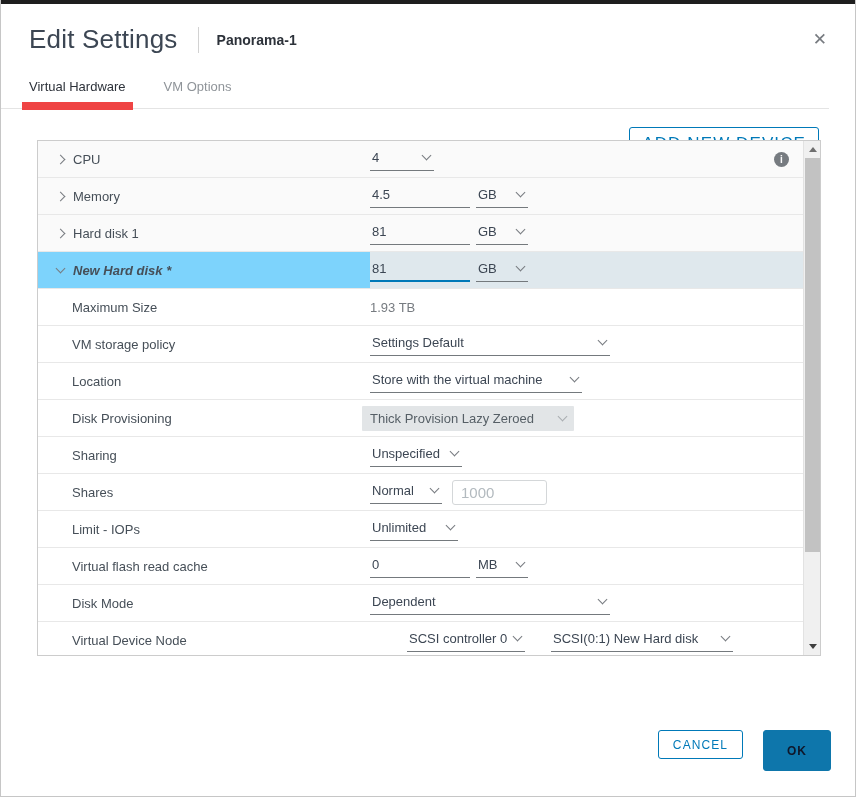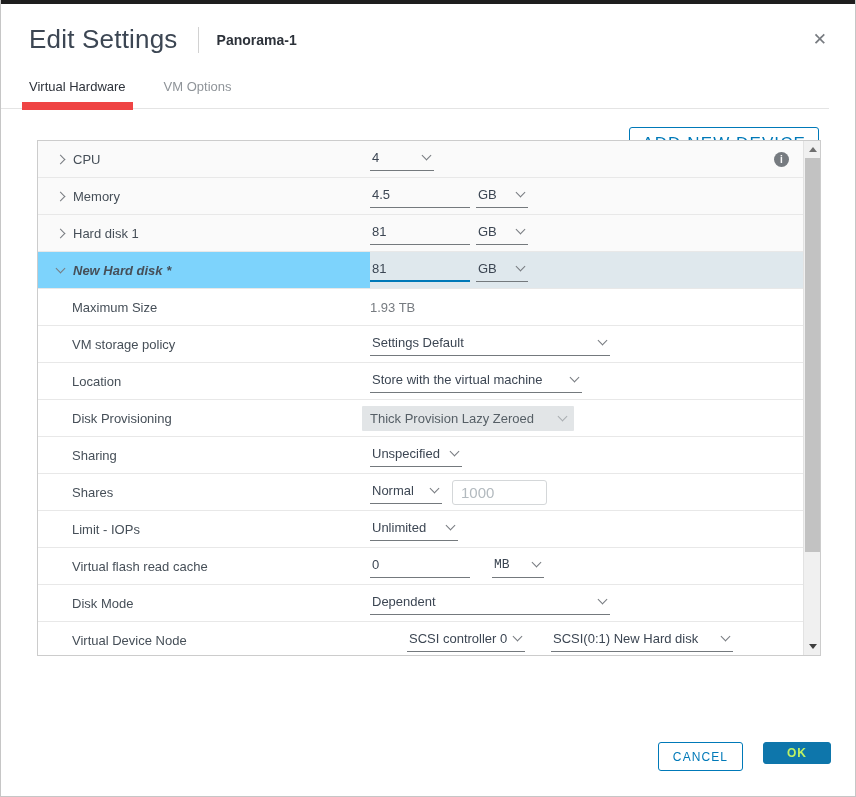--- a/index.html
+++ b/index.html
@@ -104,21 +104,21 @@
   .tri-down { width:0; height:0; border-left:4px solid transparent; border-right:4px solid transparent; border-top:5px solid #3f3f3f; }
   .sb-thumb { position:absolute; top:17px; left:1px; width:15px; height:394px; background:#c2c2c2; cursor:pointer; }
 
   
   .footer { position:absolute; right:24px; bottom:25px; display:flex; gap:20px; }
   .btn-cancel {
     min-width:85px; height:29px; border:1px solid #0079b8; background:#fff; color:#0079b8;
     border-radius:3px; font-size:12px; letter-spacing:1.1px; font-family:inherit; cursor:pointer; font-weight:500;
   }
   .btn-ok {
-    min-width:68px; height:22px; border:1px solid #0e76ab; background:#0e76ab; color:#bef264;
+    min-width:68px; height:41px; border:1px solid #0e76ab; background:#0e76ab; color:#0f172a;
     border-radius:3px; font-size:12px; letter-spacing:1.1px; font-family:inherit; cursor:pointer; font-weight:700;
   }
 </style>
 </head>
 <body>
 
 <div class="dialog">
   <div class="top-strip"></div>
 
   <div class="header">
@@ -277,21 +277,21 @@
           </div>
         </div>
       </div>
 
       <div class="row">
         <div class="label-cell indent-sub">
           <span class="lbl">Virtual flash read cache</span>
         </div>
         <div class="ctl">
           <input class="uinput" style="width: 100px;" value="0">
-          <div class="select" style="width:52px;margin-left:22px;font-family:Liberation Mono, monospace;">
+          <div class="select" style="width:52px;margin-left:6px;">
             <span>MB</span>
             <span class="chev dd"></span>
           </div>
         </div>
       </div>
 
       <div class="row">
         <div class="label-cell indent-sub">
           <span class="lbl">Disk Mode</span>
         </div>

